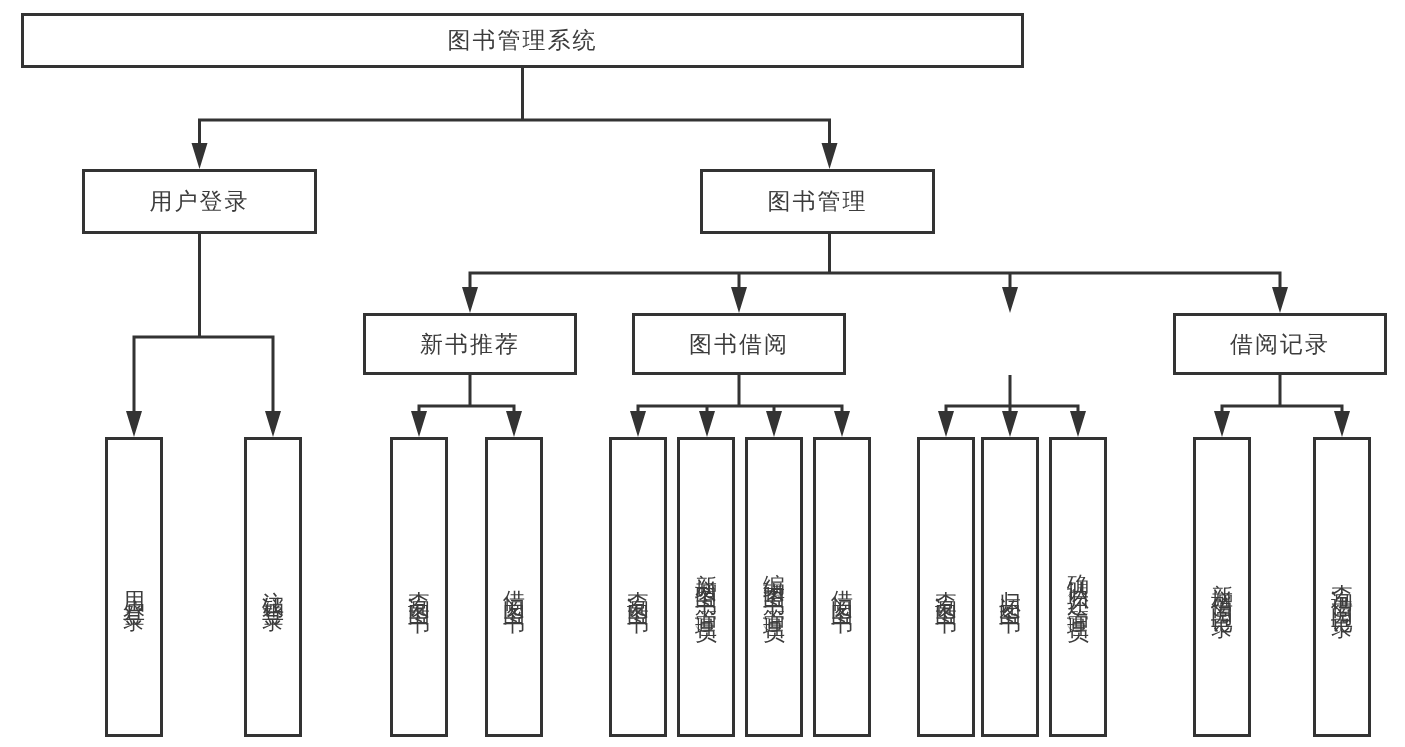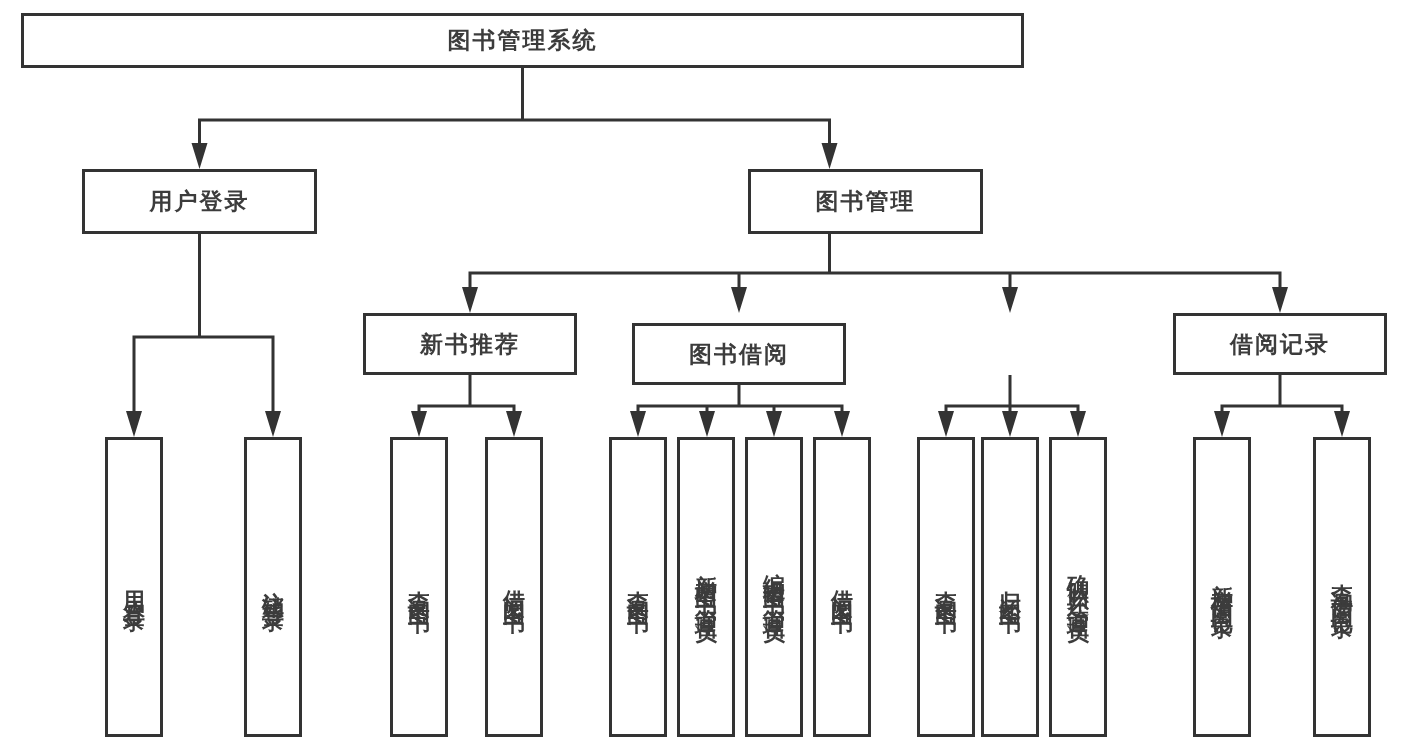--- a/index.html
+++ b/index.html
@@ -11,21 +11,20 @@
   * { margin: 0; padding: 0; box-sizing: border-box; }
   html, body { background: var(--background); }
   body { font-family: "Liberation Sans", "DejaVu Sans", sans-serif; }
 
   .canvas {
     position: relative;
     width: 1405px;
     height: 747px;
     background: var(--background);
     overflow: hidden;
-    font-weight: bold;
   }
 
   .connectors {
     position: absolute;
     left: 0; top: 0;
     width: 1405px;
     height: 747px;
     color: var(--line);
     pointer-events: none;
   }
@@ -53,26 +52,26 @@
     letter-spacing: 7px;
     line-height: 1;
     white-space: nowrap;
   }
 
   
   .n-root   { left: 21px;  top: 13px;  width: 1003px; height: 55px; }
 
   
   .n-login  { left: 82px;  top: 169px; width: 235px; height: 65px; }
-  .n-mgmt   { left: 748px; top: 169px; width: 235px; height: 65px; text-align: center; }
+  .n-mgmt   { left: 700px; top: 169px; width: 235px; height: 65px; text-align: center; }
 
   
   .lvl3 { top: 313px; width: 214px; height: 62px; }
   .n-rec    { left: 363px; }
-  .n-borrow { left: 632px; margin-top: 10px; }
+  .n-borrow { left: 632px; }
   .n-cur    { left: 903px; }
   .n-hist   { left: 1173px; text-align: center; }
 
   
   .leaf { top: 437px; width: 58px; height: 300px; }
   .lf-1  { left: 105px; }
   .lf-2  { left: 244px; }
   .lf-3  { left: 390px; }
   .lf-4  { left: 485px; }
   .lf-5  { left: 609px; }

